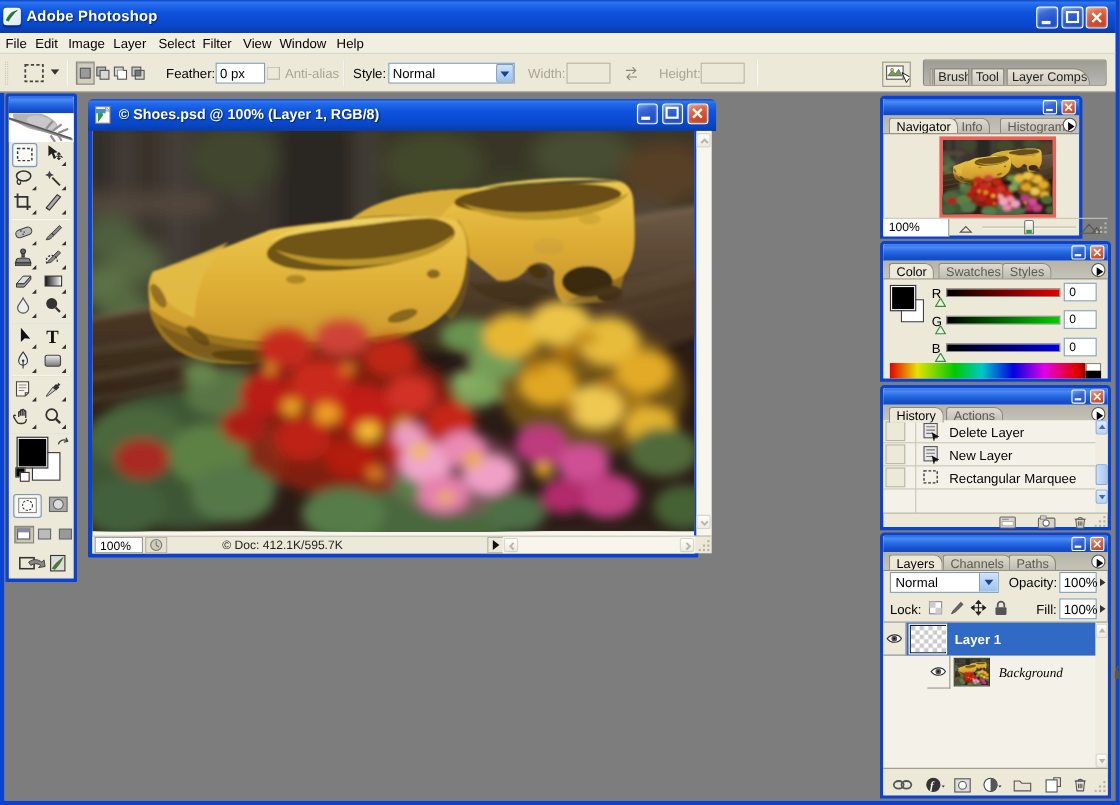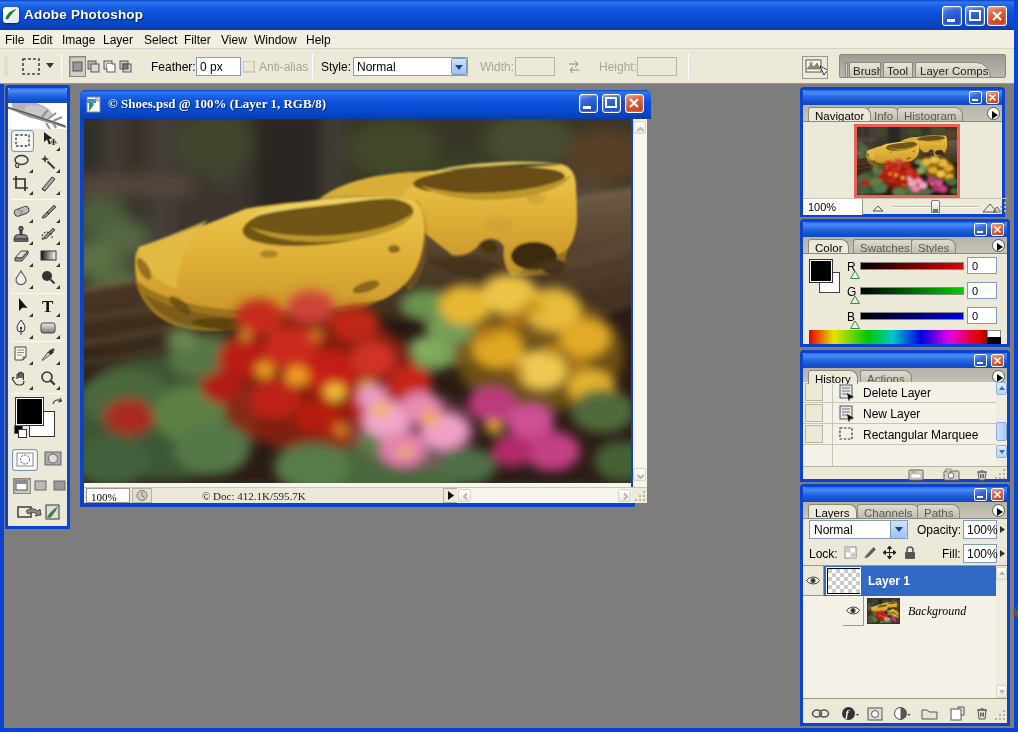--- a/index.html
+++ b/index.html
@@ -484,21 +484,21 @@
   <ellipse cx="402" cy="215" rx="10" ry="7" fill="#bd7f10" opacity=".8"></ellipse>
   <ellipse cx="469" cy="230" rx="9" ry="7" fill="#ba7f14"></ellipse>
   <ellipse cx="435" cy="253" rx="7" ry="6" fill="#c47f1c"></ellipse>
   <ellipse cx="519" cy="292" rx="32" ry="22" fill="#516a3a"></ellipse>
   <ellipse cx="538" cy="342" rx="28" ry="20" fill="#446236"></ellipse>
   <ellipse cx="384" cy="347" rx="28" ry="18" fill="#4e7046"></ellipse>
  </g>
 </symbol>
 </defs>
 </svg>
-<div id="docwin" class="abs" style="left:80px;top:90px;width:555px;height:417px;border:4px solid #0a42d2;border-top:none;border-radius:5px 5px 2px 2px;background:#f7f5ec;font-family:Liberation Serif, serif;">
+<div id="docwin" class="abs" style="left:80px;top:90px;width:555px;height:417px;border:4px solid #0a42d2;border-top:none;border-radius:5px 5px 2px 2px;background:#f7f5ec;">
  <div class="abs" style="left:-4px;top:0;width:571px;height:29px;border-radius:5px 5px 0 0;background:linear-gradient(180deg,#0d47c8 0%,#2f76ee 8%,#2068ea 16%,#0f53dd 38%,#0b4cd4 60%,#0846c4 82%,#0a3eb0 94%,#0c3da8 100%);">
   <svg class="abs" style="left:6px;top:5px;" width="17" height="18">
         <rect x="1" y="2" width="13" height="15" fill="#fdfdfd" stroke="#888"></rect>
         <path d="M10 2 l4 4 h-4z" fill="#cfd8df" stroke="#888" stroke-width=".6"></path>
         <path d="M3 8 C6 6 9 8 7 11 C5 14 4 15 3 16z" fill="#2a9a4a"></path>
         <rect x="1" y="4" width="9" height="4" fill="#4a90c8"></rect>
       </svg>
   <div class="abs" style="left:28px;top:6px;color:#fff;font-weight:bold;font-size:13px;text-shadow:1px 1px 1px rgba(0,0,0,.5);">© Shoes.psd @ 100% (Layer 1, RGB/8)</div>
   <div class="xpbtn" style="left:499px;top:4px;width:19px;height:19px;">
         <svg width="17" height="17">
@@ -553,36 +553,36 @@
           <rect x="4" y="4" width="2" height="2"></rect>
           <rect x="8" y="4" width="2" height="2"></rect>
           <rect x="0" y="8" width="2" height="2"></rect>
           <rect x="4" y="8" width="2" height="2"></rect>
           <rect x="8" y="8" width="2" height="2"></rect>
         </g>
       </svg>
  </div>
 </div>
 
-<div class="pal" style="left:800px;top:87px;width:205px;height:130px;">
+<div class="pal" style="left:800px;top:87px;width:184px;height:130px;">
  <div class="ptitle"></div>
  <div class="pbtn" style="right:20px;">
       <svg width="11" height="11">
         <rect x="2" y="7" width="6" height="2" fill="#fff"></rect>
       </svg>
     </div>
  <div class="pbtn close" style="right:3px;">
       <svg width="11" height="11">
         <path d="M2.5 2.5 L8.5 8.5 M8.5 2.5 L2.5 8.5" stroke="#fff" stroke-width="1.6"></path>
       </svg>
     </div>
  <div class="tabstrip" style="top:15px;">
   <div class="tab active" style="left:5px;">Navigator</div>
   <div class="tab" style="left:64px;">Info</div>
-  <div class="tab" style="left:94px;">Histogram</div>
+  <div class="tab" style="left:106px;">Histogram</div>
   <div class="palmenu" style="top:2px;"></div>
  </div>
  <div class="abs" style="left:51px;top:34px;width:106px;height:74px;background:#e8625a;">
   <div class="abs" style="left:3px;top:3px;width:100px;height:68px;overflow:hidden;"><svg width="100" height="68">
           <use href="#photo"></use>
         </svg></div>
  </div>
  <div class="abs" style="left:0;top:108px;width:204px;height:16px;border-top:1px solid #c8c5b4;">
   <div class="abs" style="left:0px;top:0px;width:60px;height:16px;background:#fff;border-right:1px solid #9a9889;font-size:11px;padding:2px 0 0 5px;">100%</div>
   <svg class="abs" style="left:68px;top:4px;" width="16" height="9">

